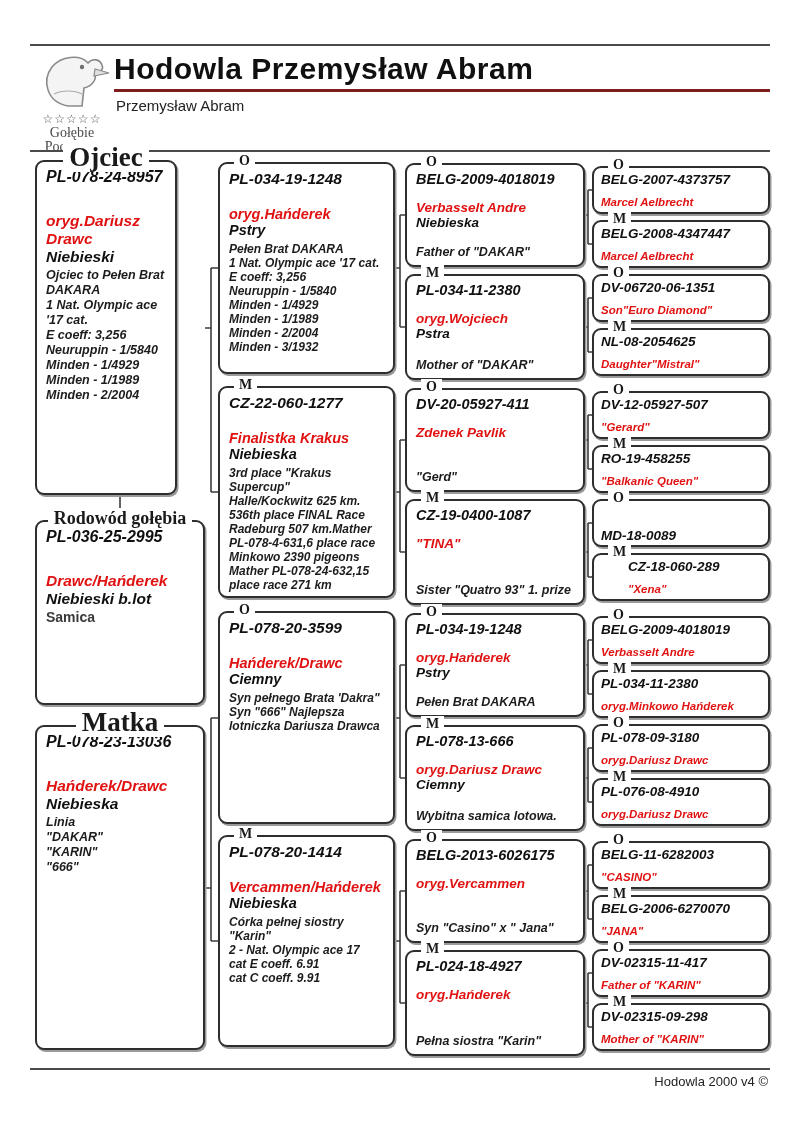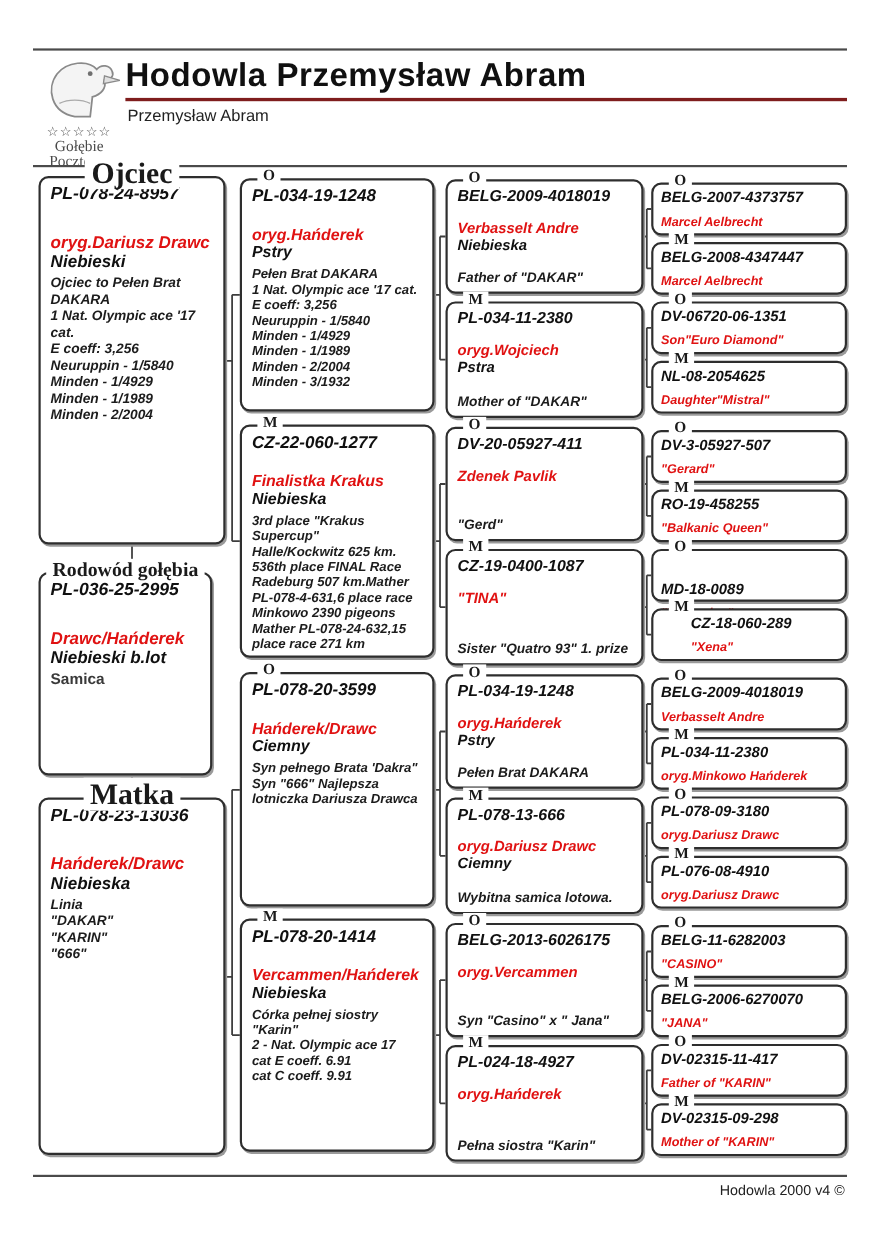--- a/index.html
+++ b/index.html
@@ -75,38 +75,38 @@
            M585 215 H588 M588 190 V244 M588 190 H592 M588 244 H592
            M585 327 H588 M588 298 V352 M588 298 H592 M588 352 H592
            M585 440 H588 M588 415 V469 M588 415 H592 M588 469 H592
            M585 552 H588 M588 523 V577 M588 523 H592 M588 577 H592
            M585 665 H588 M588 640 V694 M588 640 H592 M588 694 H592
            M585 778 H588 M588 748 V802 M588 748 H592 M588 802 H592
            M585 891 H588 M588 865 V919 M588 865 H592 M588 919 H592
            M585 1003 H588 M588 973 V1027 M588 973 H592 M588 1027 H592" stroke="#3d3d3d" stroke-width="1.6" fill="none"></path>
 </svg>
 
-<div class="box col1" style="left:35px;top:160px;width:170px;height:335px;">
+<div class="box col1" style="left:35px;top:160px;width:142px;height:335px;">
   <div class="legend legend-lg"><span>Ojciec</span></div>
   <div class="inner">
     <div class="ring">PL-078-24-8957</div>
     <div class="name">oryg.Dariusz Drawc</div>
     <div class="colorline">Niebieski</div>
     <div class="desc">Ojciec to Pełen Brat
 DAKARA
 1 Nat. Olympic ace '17 cat.
 E coeff: 3,256
 Neuruppin - 1/5840
 Minden - 1/4929
 Minden - 1/1989
 Minden - 2/2004</div>
   </div>
 </div>
 
-<div class="box col1" style="left:35px;top:520px;width:158px;height:185px;">
+<div class="box col1" style="left:35px;top:520px;width:170px;height:185px;">
   <div class="legend legend-md"><span>Rodowód gołębia</span></div>
   <div class="inner">
     <div class="ring">PL-036-25-2995</div>
     <div class="name">Drawc/Hańderek</div>
     <div class="colorline">Niebieski b.lot</div>
     <div class="desc plain">Samica</div>
   </div>
 </div>
 
 <div class="box col1" style="left:35px;top:725px;width:170px;height:325px;">
@@ -276,21 +276,21 @@
 <div class="box col4" style="left:592px;top:328px;width:178px;height:48px;">
   <div class="legend legend-sm"><span>M</span></div>
   <div class="inner" style="padding:4px 7px;">
     <div class="ring">NL-08-2054625</div>
     <div class="name">Daughter"Mistral"</div>
   </div>
 </div>
 <div class="box col4" style="left:592px;top:391px;width:178px;height:48px;">
   <div class="legend legend-sm"><span>O</span></div>
   <div class="inner" style="padding:4px 7px;">
-    <div class="ring">DV-3-05927-507</div>
+    <div class="ring">DV-12-05927-507</div>
     <div class="name">"Gerard"</div>
   </div>
 </div>
 <div class="box col4" style="left:592px;top:445px;width:178px;height:48px;">
   <div class="legend legend-sm"><span>M</span></div>
   <div class="inner" style="padding:4px 7px;">
     <div class="ring">RO-19-458255</div>
     <div class="name">"Balkanic Queen"</div>
   </div>
 </div>

